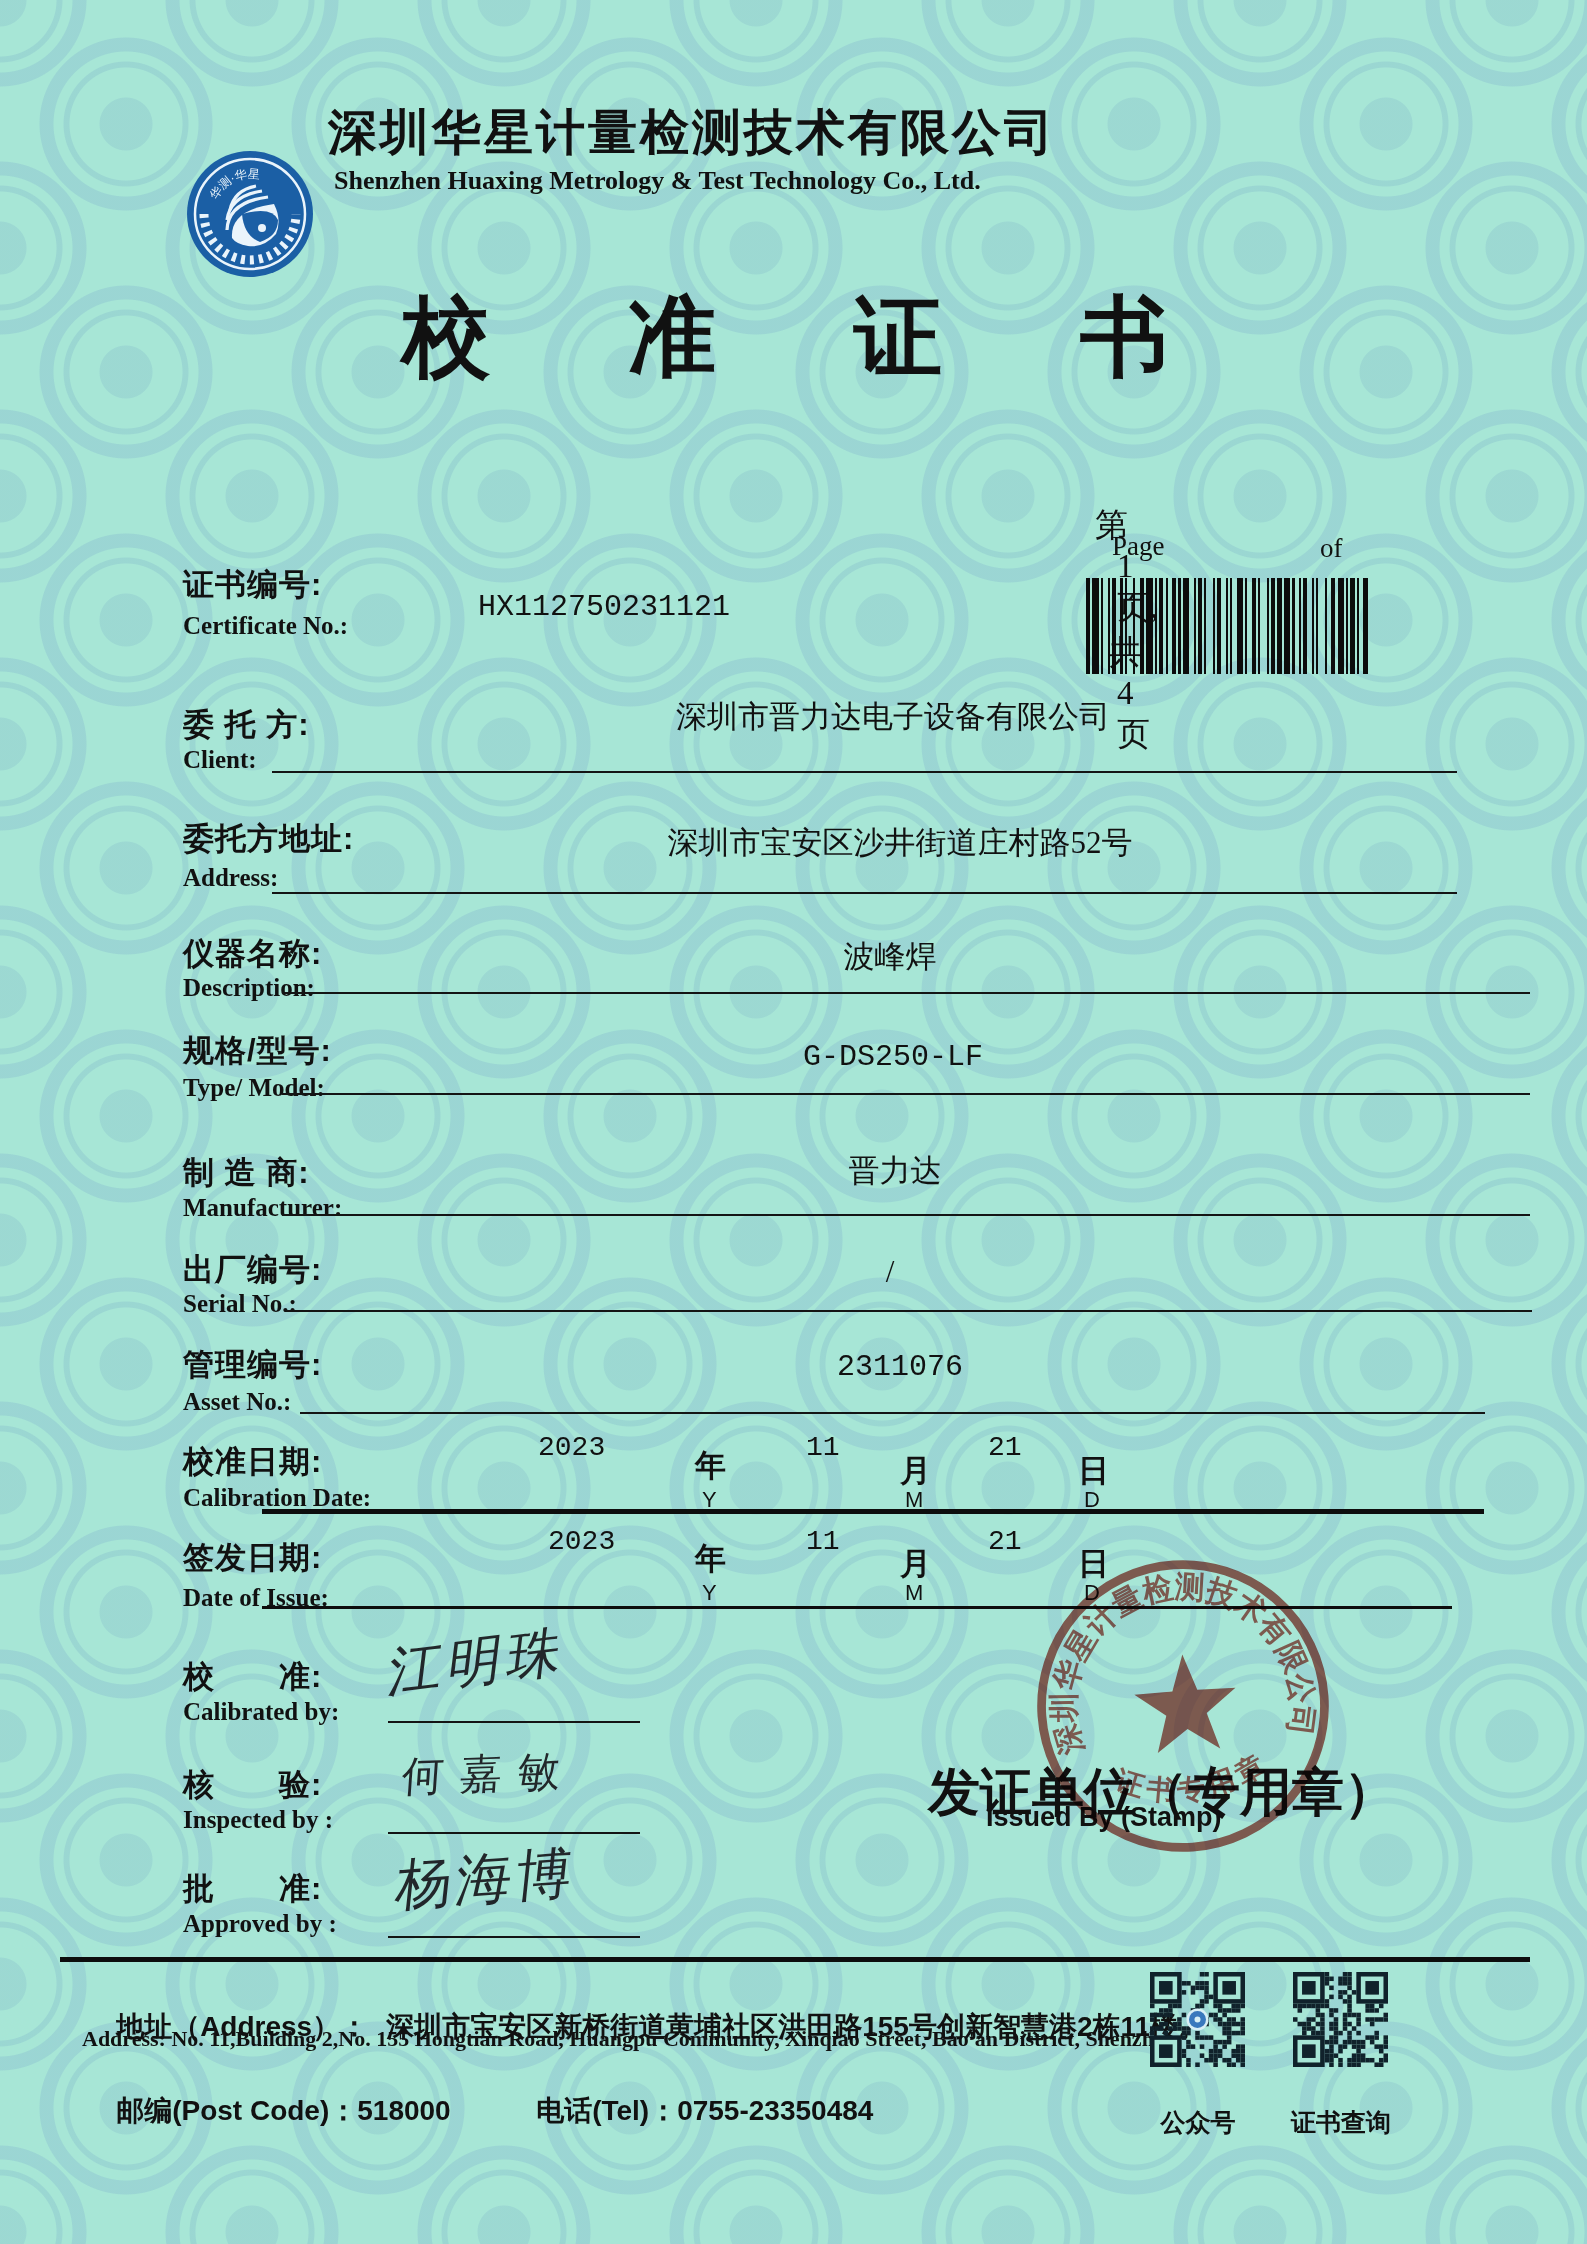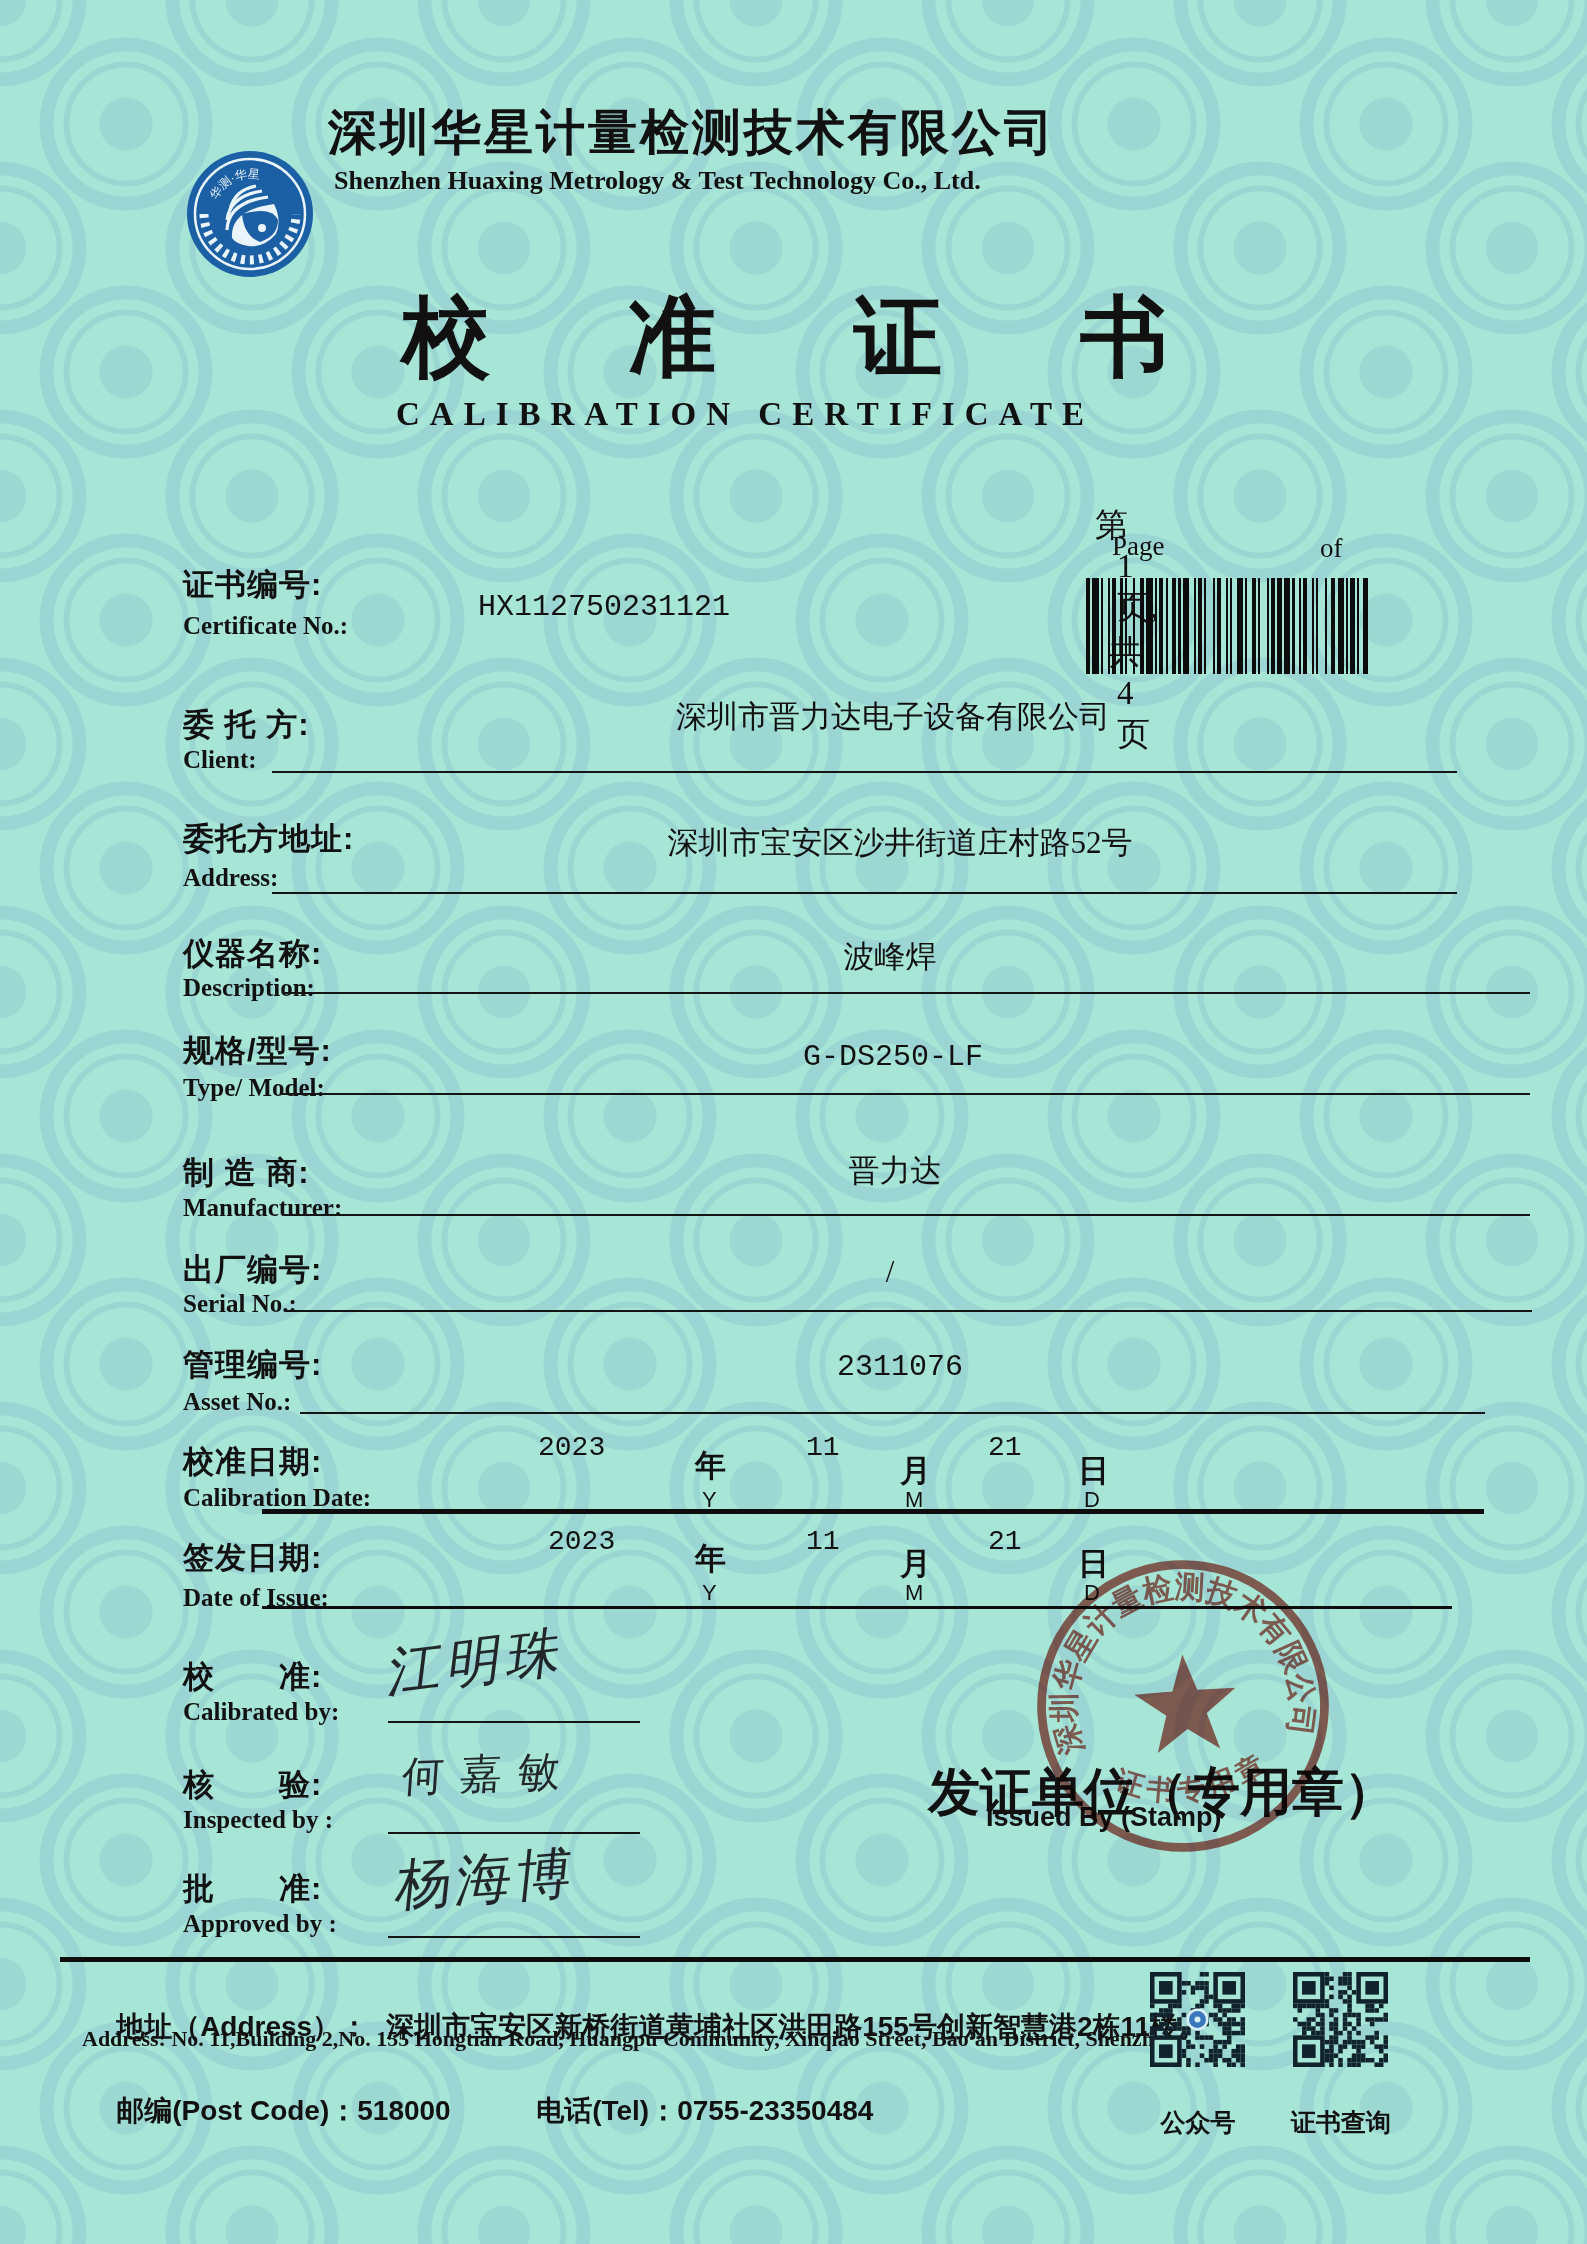--- a/index.html
+++ b/index.html
@@ -65,21 +65,20 @@
     <path d="M41,80 Q42,52 82,47" fill="none" stroke="#eaf4fb" stroke-width="3.2"></path>
     <path d="M46,88 Q44,60 88,54 Q96,70 90,84 Q78,98 62,96 Q50,94 46,88 Z" fill="#eaf4fb"></path>
     <path d="M56,64 Q86,56 92,70 Q92,86 74,92 Q58,86 56,64 Z" fill="#1b5fa5"></path>
     <circle cx="76" cy="78" r="4" fill="#eaf4fb"></circle>
   </svg>
 
   <div class="abs company-cn" style="left:328px;top:100px">深圳华星计量检测技术有限公司</div>
   <div class="abs title-cn" style="left:402px;top:278px">校 准 证 书</div>
 
   <div class="abs company-en" style="left:334px;top:166px">Shenzhen Huaxing Metrology &amp; Test Technology Co., Ltd.</div>
-  <div class="abs title-en" style="left:396px;top:396px">CALIBRATION CERTIFICATE</div>
 
   <div class="abs pageinfo" style="left:1062px;top:466px">
     <span>第</span>
     <span style="margin-left:22px">1</span>
     <span style="margin-left:22px">页,</span>
     <span style="margin-left:14px">共</span>
     <span style="margin-left:22px">4</span>
     <span style="margin-left:22px">页</span>
   </div>
   <div class="abs page-en" style="left:1112px;top:531px">Page</div>

